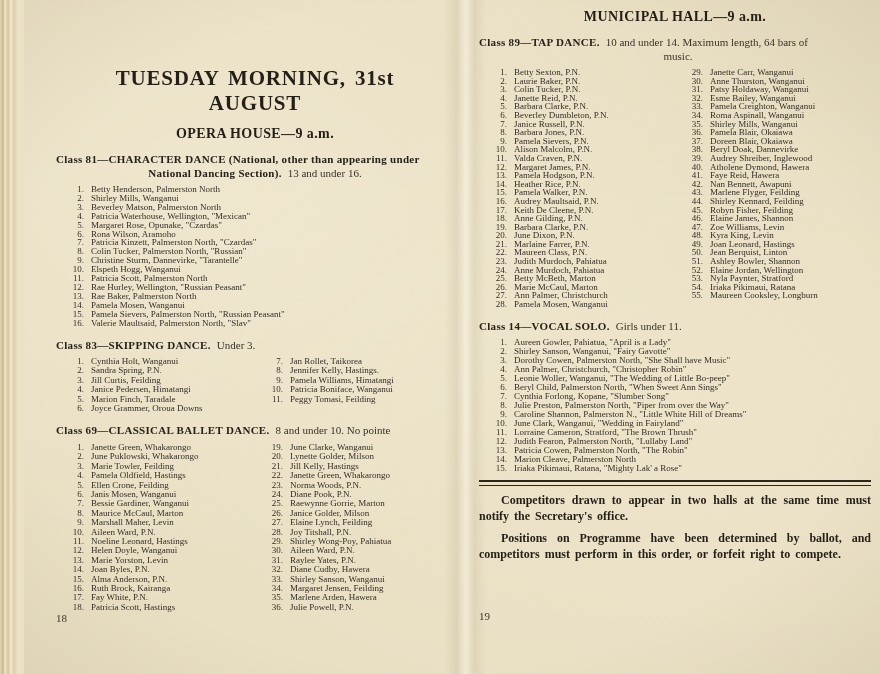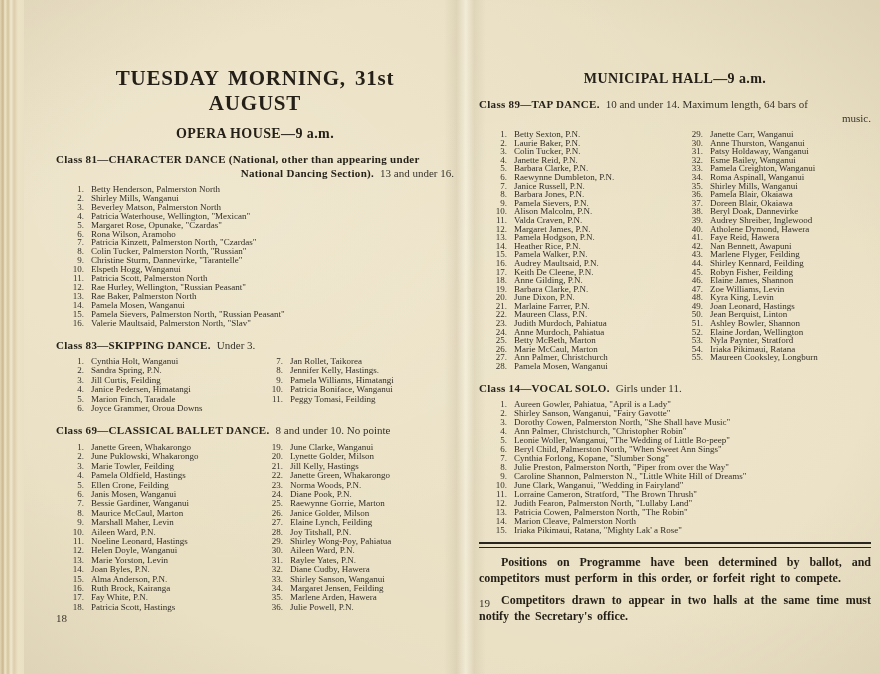--- a/index.html
+++ b/index.html
@@ -26,34 +26,34 @@
   }
   .gutter{
     position:absolute;left:444px;top:0;bottom:0;width:42px;
     background:linear-gradient(90deg,
       rgba(110,92,55,0) 0%, rgba(110,92,55,.10) 30%,
       rgba(255,253,242,.35) 52%,
       rgba(110,92,55,.09) 72%, rgba(110,92,55,0) 100%);
   }
   .page{position:absolute;top:0;height:100%;box-sizing:border-box;}
   .page-left{left:56px;width:398px;padding-top:56px;}
-  .page-right{left:479px;width:392px;padding-top:62px;}
+  .page-right{left:479px;width:392px;}
 
   h1.title{
     margin:10px;text-align:center;font-size:21px;font-weight:bold;color:#241f17;
     letter-spacing:.8px;word-spacing:3px;
   }
   h2.venue{
     margin:9px 0 0 0;text-align:center;font-size:14px;font-weight:bold;color:#241f17;
     letter-spacing:.4px;
   }
   .section{margin-top:11px;}
   .class-head{margin:7px 0 5px 0;font-size:11px;line-height:13.5px;color:#262219;}
   .class-head .line1{display:block;}
-  .class-head .line2{display:block;text-align:right;}
+  .class-head .line2{display:block;text-align:center;}
   .class-head b{font-weight:bold;letter-spacing:.3px;}
   .class-head .reg{font-weight:normal;margin-left:6px;color:#37332a;}
 
   .list{padding-left:10px;}
   .entry{display:flex;white-space:nowrap;line-height:8.9px;font-size:9px;color:#332f27;}
   .entry .num{width:18px;text-align:right;margin-right:7px;flex:0 0 auto;}
   .cols{display:flex;}
   .cols .col{width:50%;box-sizing:border-box;}
   .page-right .tight .entry{line-height:8.6px;}
   .page-right .roomy .entry{line-height:9.0px;}
@@ -63,21 +63,21 @@
   .double-rule{
     margin-top:7px;height:3px;
     border-top:2.5px solid #2a261f;border-bottom:1.5px solid #2a261f;
   }
   .note{
     margin:7px 0 0 0;font-size:12px;font-weight:bold;color:#241f17;
     text-align:justify;text-indent:22px;line-height:15.5px;word-spacing:2px;
   }
   .pagenum{position:absolute;left:0;right:0;text-align:left;font-size:11px;color:#3a352c;}
   .page-left .pagenum{bottom:50px;}
-  .page-right .pagenum{bottom:65px;}
+  .page-right .pagenum{bottom:52px;}
 </style>
 </head>
 <body>
 
 <div class="spread">
   <div class="edge-left"></div>
   <div class="gutter"></div>
 
   <div class="page page-left">
     <h1 class="title">TUESDAY MORNING, 31st AUGUST</h1>
@@ -397,21 +397,21 @@
             <div class="entry">
               <span class="num">4.</span>
               <span class="etxt">Janette Reid, P.N.</span>
             </div>
             <div class="entry">
               <span class="num">5.</span>
               <span class="etxt">Barbara Clarke, P.N.</span>
             </div>
             <div class="entry">
               <span class="num">6.</span>
-              <span class="etxt">Raewynne Dumbleton, P.N.</span>
+              <span class="etxt">Beverley Dumbleton, P.N.</span>
             </div>
             <div class="entry">
               <span class="num">7.</span>
               <span class="etxt">Janice Russell, P.N.</span>
             </div>
             <div class="entry">
               <span class="num">8.</span>
               <span class="etxt">Barbara Jones, P.N.</span>
             </div>
             <div class="entry">
@@ -672,18 +672,18 @@
           </div>
           <div class="entry">
             <span class="num">15.</span>
             <span class="etxt">Iriaka Pikimaui, Ratana, "Mighty Lak' a Rose"</span>
           </div>
         </div>
     </div>
 
     <div class="double-rule"></div>
 
+    <p class="note">Competitors drawn to appear in two halls at the same time must notify the Secretary's office.</p>
     <p class="note">Positions on Programme have been determined by ballot, and competitors must perform in this order, or forfeit right to compete.</p>
-    <p class="note">Competitors drawn to appear in two halls at the same time must notify the Secretary's office.</p>
 
     <div class="pagenum">19</div>
   </div>
 </div>
 
 </body></html>

